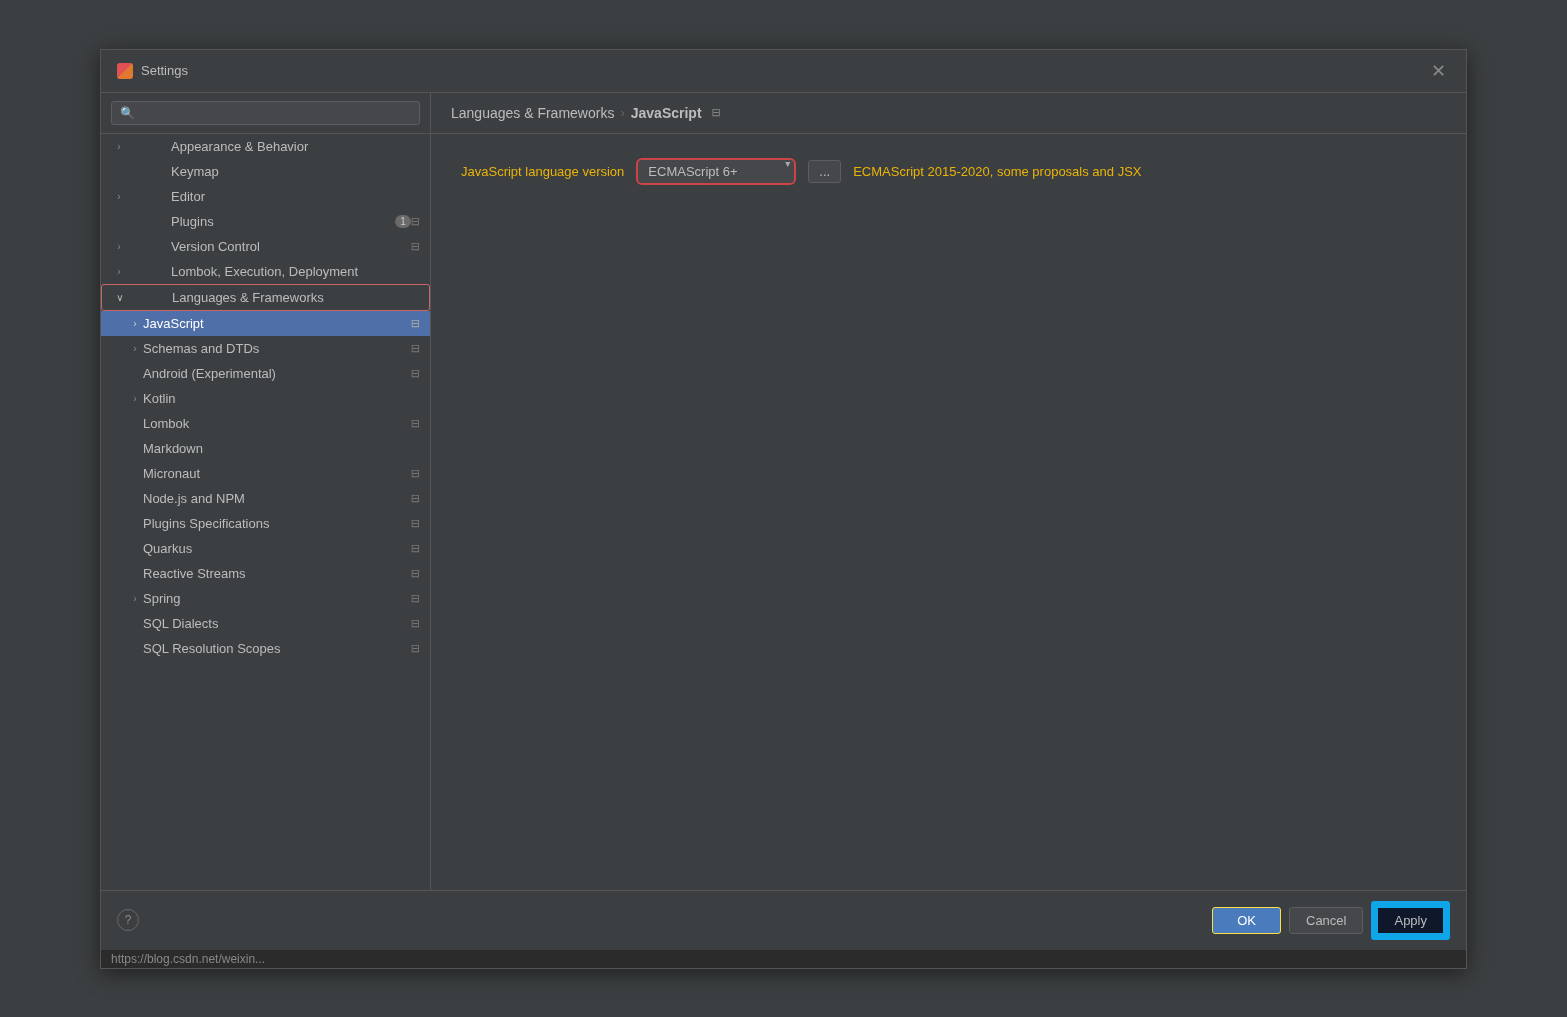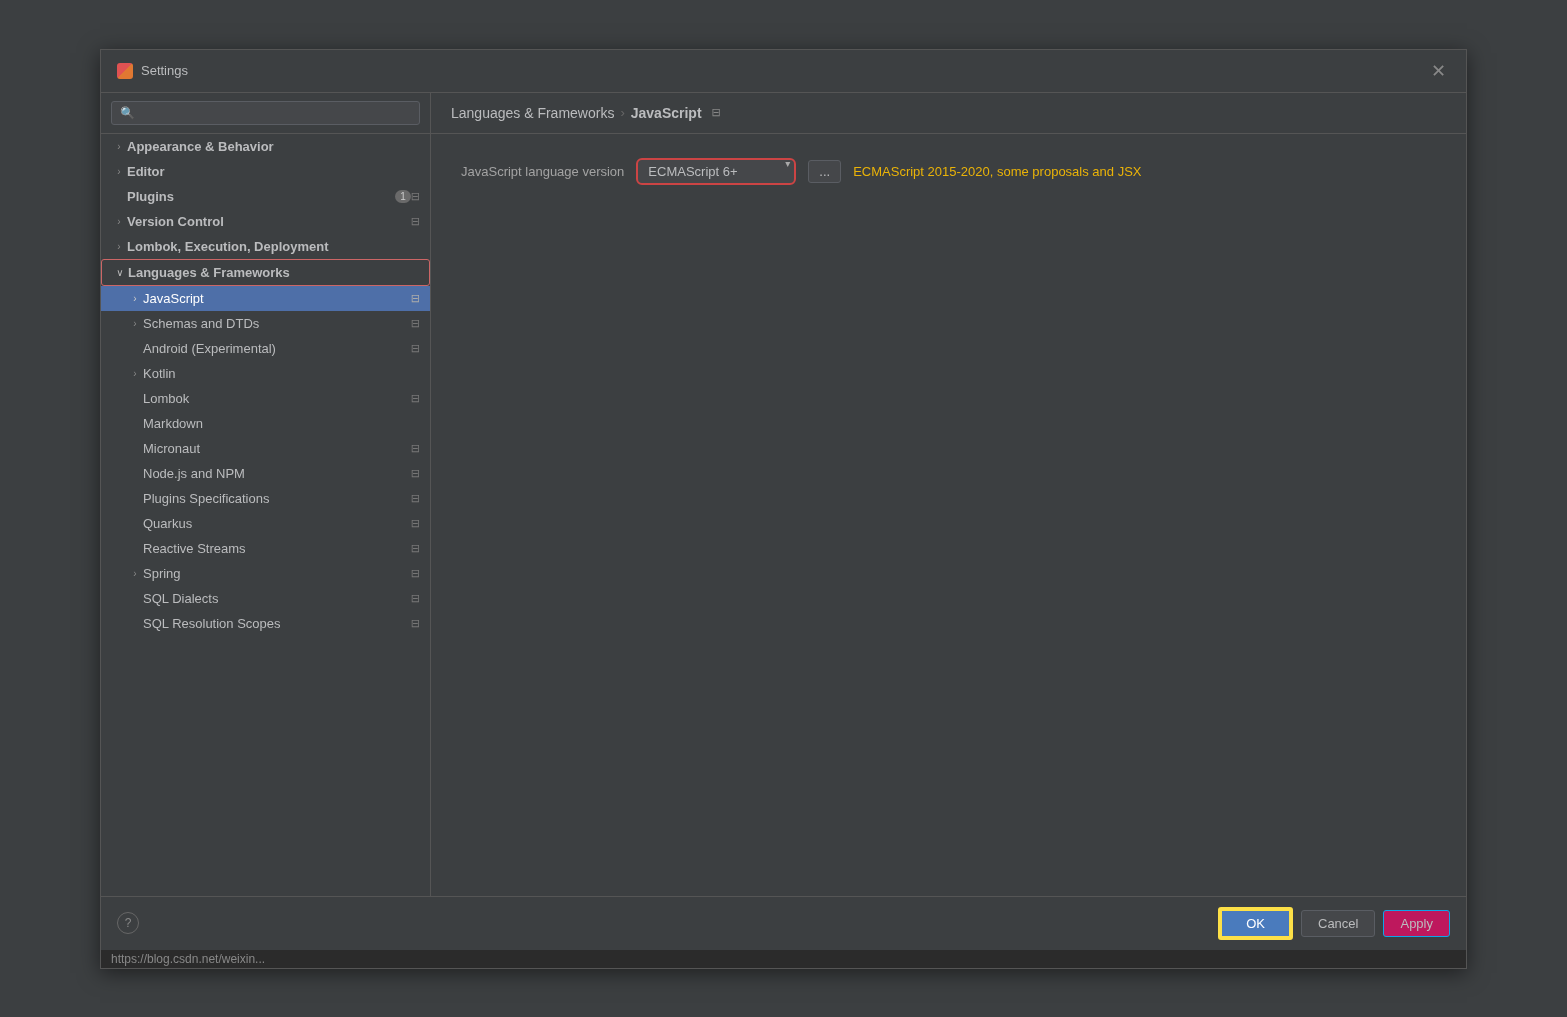--- a/index.html
+++ b/index.html
@@ -118,21 +118,21 @@
       flex-shrink: 0;
       display: inline-flex;
       align-items: center;
       justify-content: center;
     }
     .expand-arrow.expanded { color: #bbb; }
     .item-label {
       flex: 1;
       font-size: 13px;
     }
-    .item-label.bold { font-weight: 700; }
+    .item-label.bold { font-weight: 400; margin-left: 44px; }
     .item-icon {
       margin-left: auto;
       font-size: 11px;
       color: #777;
       flex-shrink: 0;
     }
     .badge {
       background: #6a6a6a;
       border-radius: 8px;
       padding: 1px 5px;
@@ -178,21 +178,21 @@
       padding: 24px 30px;
       overflow-y: auto;
     }
     .setting-row {
       display: flex;
       align-items: center;
       gap: 12px;
       margin-bottom: 20px;
     }
     .setting-label {
-      color: #a3a3a3;
+      color: #eab308;
       font-size: 13px;
       white-space: nowrap;
     }
     .dropdown-wrapper {
       position: relative;
       display: flex;
     }
     .dropdown-select {
       background: #45474a;
       border: 1px solid #e05a5a;
@@ -256,39 +256,39 @@
       align-items: center;
       justify-content: center;
     }
     .footer-right {
       display: flex;
       gap: 8px;
       align-items: center;
     }
     .btn-ok {
       background: #4a7bbd;
-      border: 4px solid #fde047;
+      border: 1px solid #fde047;
       color: #fff;
       padding: 5px 24px;
       border-radius: 3px;
       cursor: pointer;
       font-size: 13px;
     }
     .btn-cancel {
       background: #45474a;
       border: 1px solid #5a5d63;
       color: #bbbcbe;
       padding: 5px 16px;
       border-radius: 3px;
       cursor: pointer;
       font-size: 13px;
     }
     .btn-apply {
-      background: #be185d;
-      border: 1px solid #0ea5e9;
+      background: #0f172a;
+      border: 7px solid #0ea5e9;
       color: #bbbcbe;
       padding: 5px 16px;
       border-radius: 3px;
       cursor: pointer;
       font-size: 13px;
     }
     .status-bar {
       background: #2b2b2b;
       padding: 2px 10px;
       font-size: 12px;
@@ -323,20 +323,24 @@
       <div class="search-box">
         <input class="search-input" type="text" placeholder="🔍" style="">
       </div>
       <div class="sidebar-items">
 
         <div class="sidebar-item">
           <span class="expand-arrow">›</span>
           <span class="item-label bold">Appearance &amp; Behavior</span>
         </div>
 
+        <div class="sidebar-item">
+          <span class="expand-arrow" style="visibility:hidden">›</span>
+          <span class="item-label bold">Keymap</span>
+        </div>
 
         <div class="sidebar-item">
           <span class="expand-arrow">›</span>
           <span class="item-label bold">Editor</span>
         </div>
 
         <div class="sidebar-item">
           <span class="expand-arrow" style="visibility:hidden">›</span>
           <span class="item-label bold">Plugins</span>
           <span class="badge">1</span>

